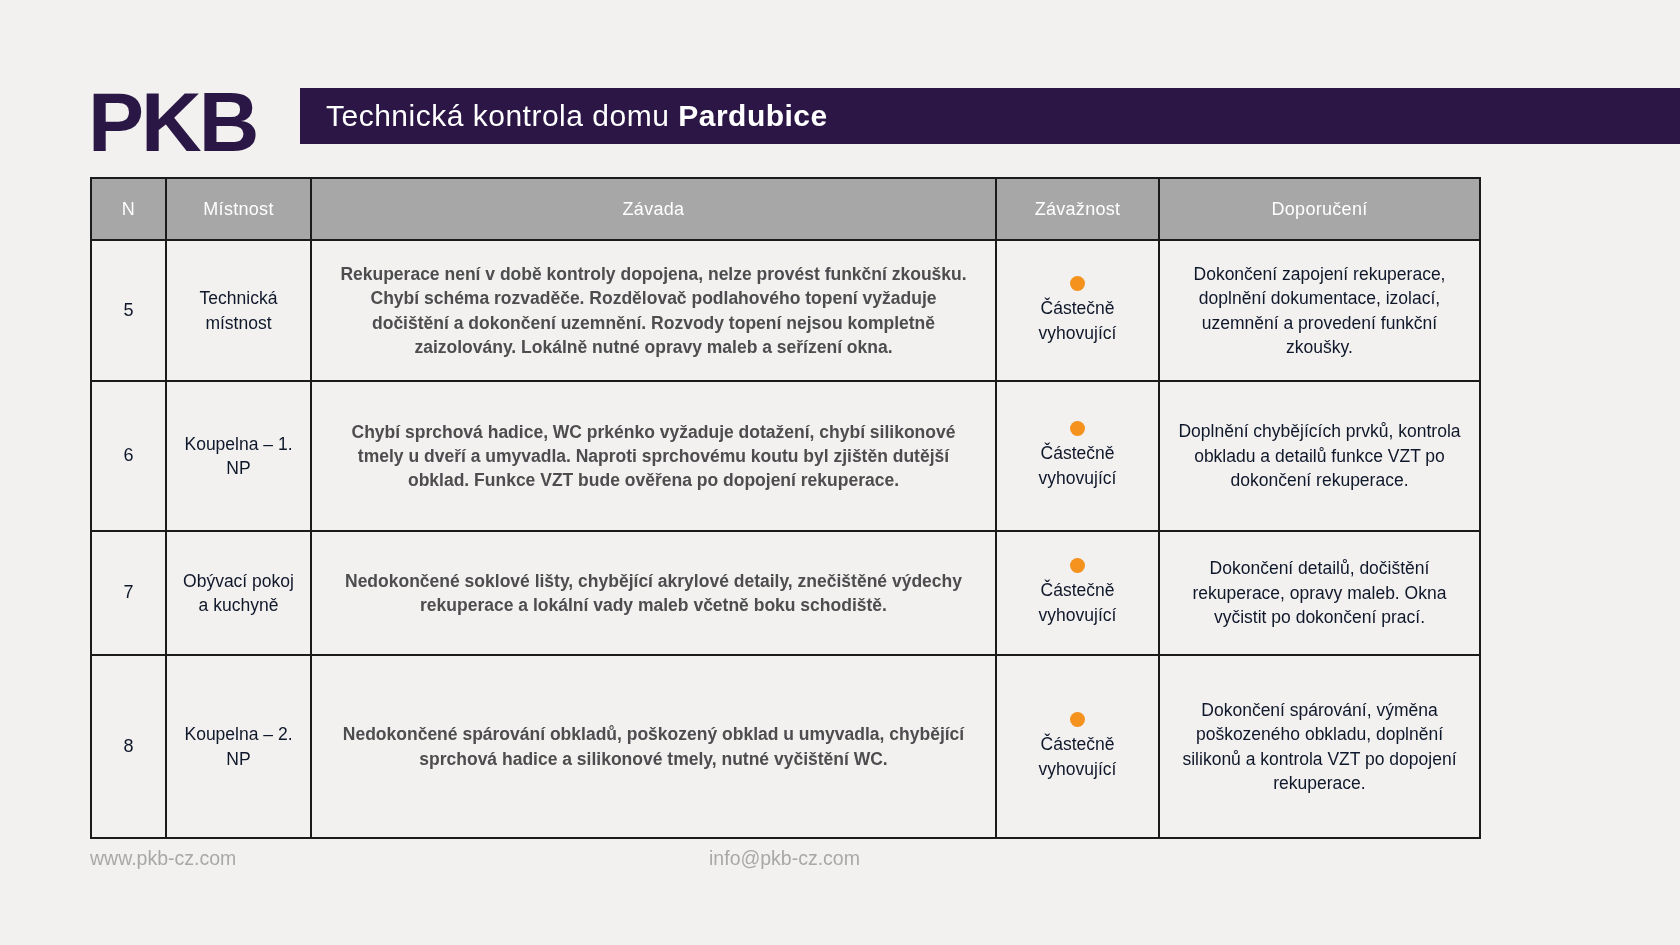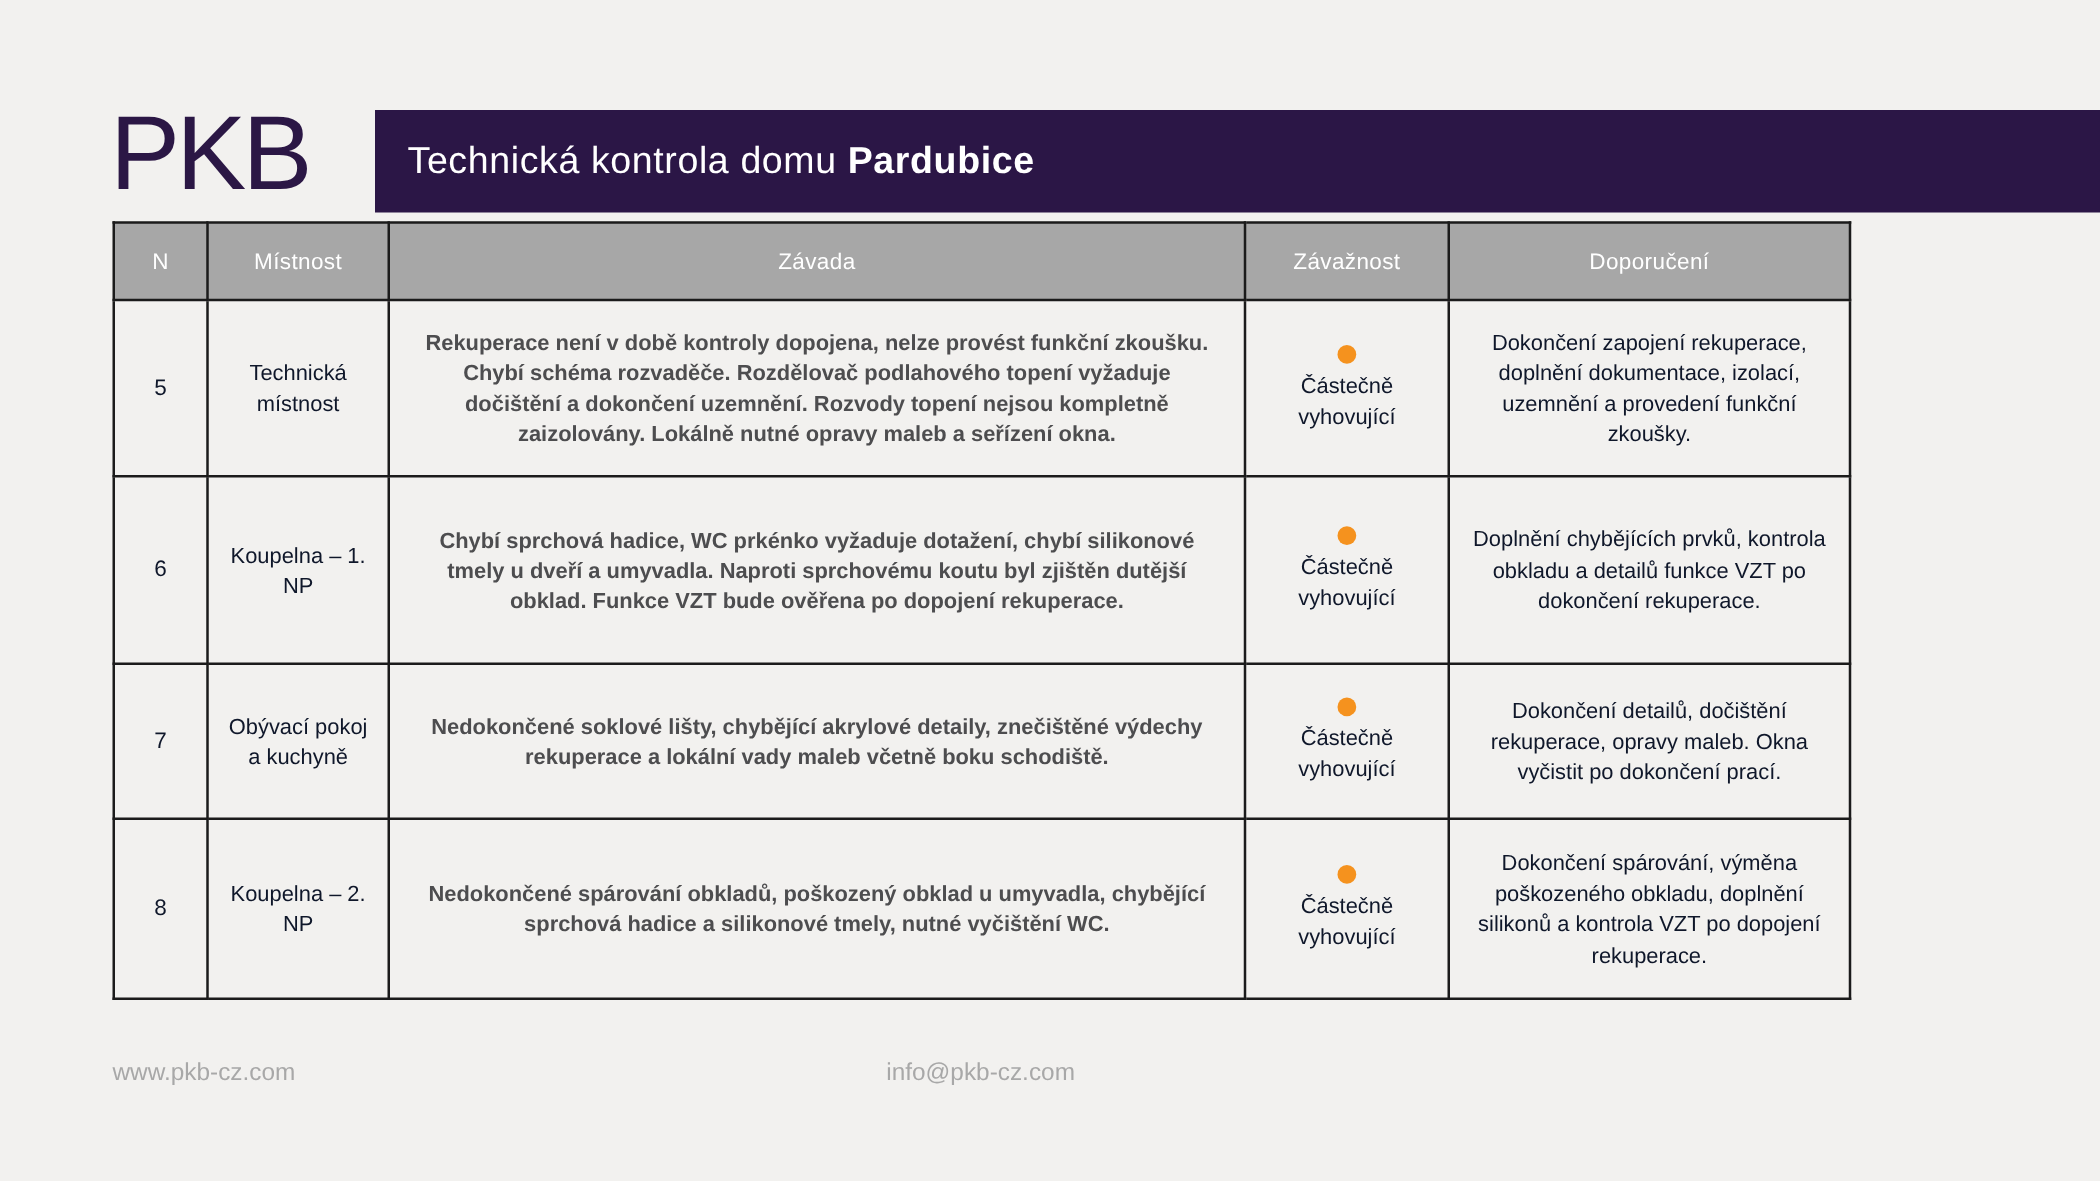--- a/index.html
+++ b/index.html
@@ -8,31 +8,31 @@
     position:relative;
     background:#F2F1EF;
     font-family:"Liberation Sans","DejaVu Sans",sans-serif;
     color:#58585A;
     overflow:hidden;
   }
 
   
   .logo {
     position:absolute; left:88px; top:80px;
-    font-size:84px; font-weight:400; letter-spacing:-3px;
+    font-size:84px; font-weight:700; letter-spacing:-3px;
     color:#2B1745; line-height:1;
   }
   .keyhole {
     position:absolute; left:152px; top:116px;
     width:26px; height:38px;
   }
 
   
   .titlebar {
-    position:absolute; left:300px; top:88px; right:0; height:82px;
+    position:absolute; left:300px; top:88px; right:0; height:56px;
     background:#2B1646;
     display:flex; align-items:center;
     padding-left:26px;
     color:#FFFFFF; font-size:30px; letter-spacing:0.5px;
   }
   .titlebar b { font-weight:700; }
 
   
   .tablewrap { position:absolute; left:90px; top:177px; }
   table {
@@ -41,21 +41,21 @@
   }
   th, td { border:2px solid #1B1B1B; vertical-align:middle; text-align:center; }
   th {
     background:#A7A7A7; color:#FFFFFF;
     font-weight:400; font-size:18px; height:62px; letter-spacing:0.3px;
   }
   td { font-size:17.5px; color:#0f172a; line-height:1.4; }
   tr.r0 td { height:141px; }
   tr.r1 td { height:150px; }
   tr.r2 td { height:124px; }
-  tr.r3 td { height:144px;margin-top:44px; }
+  tr.r3 td { height:183px;margin-top:44px; }
   td.n { font-size:18px; }
   td.room { padding:0 14px; }
   td.defect {
     font-weight:700; color:#4D4D4F; padding:0 28px; line-height:1.38;
   }
   td.recommend { padding:0 14px; }
   .sev-wrap {
     display:flex; flex-direction:column; align-items:center; gap:3px;
   }
   .dot {

